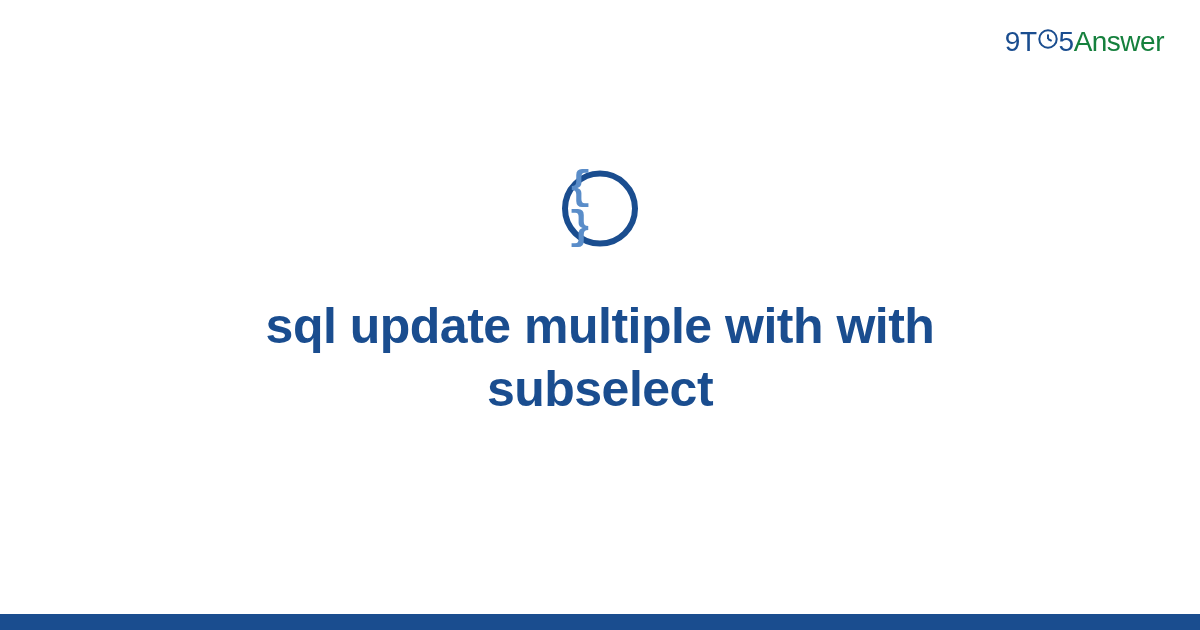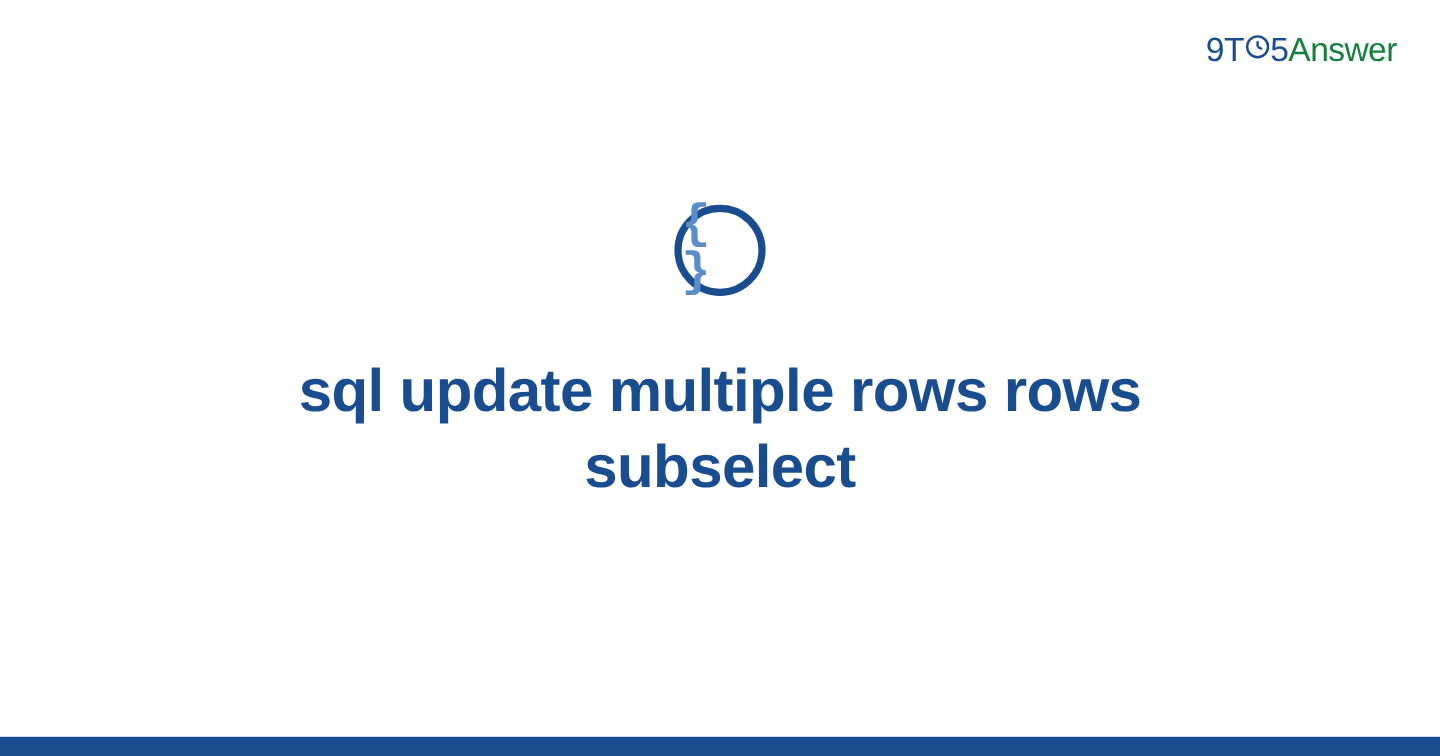--- a/index.html
+++ b/index.html
@@ -106,16 +106,16 @@
         <line x1="12" y1="12" x2="12" y2="7"></line>
         <line x1="12" y1="12" x2="16" y2="14"></line>
       </svg>
     </span><span class="logo-5">5</span><span class="logo-answer">Answer</span>
 </div>
 
 <div class="center-content">
   <div class="code-icon">
     <span class="code-braces">{ }</span>
   </div>
-  <h1 class="title">sql update multiple rows rows subselect</h1>
+  <h1 class="title">sql update multiple with with subselect</h1>
 </div>
 
 <div class="bottom-bar"></div>
 
 </body></html>

